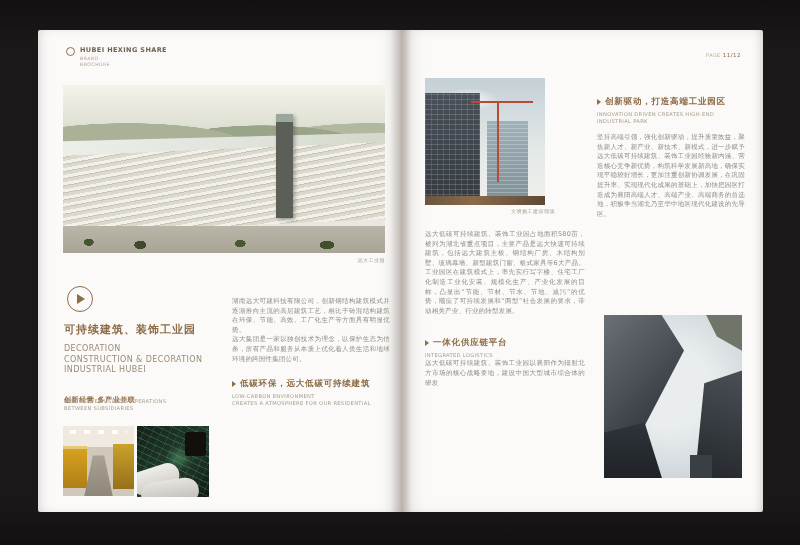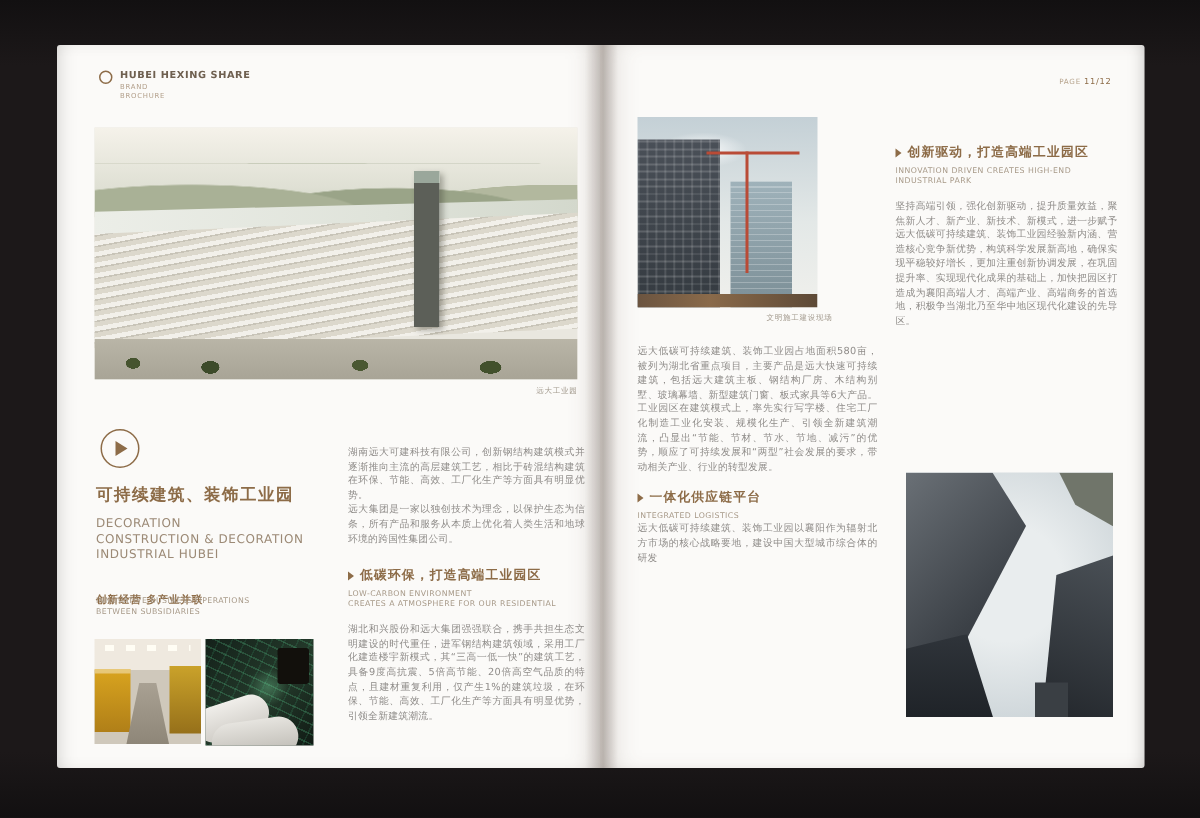--- a/index.html
+++ b/index.html
@@ -147,48 +147,47 @@
         <div class="layer e-chip"></div>
         <div class="layer e-hand1"></div>
         <div class="layer e-hand2"></div>
       </div>
 
       <div class="abs" style="left:194px;top:258px;width:158px;">
         <div class="body-txt" style="margin-top:9px;">湖南远大可建科技有限公司，创新钢结构建筑模式并逐渐推向主流的高层建筑工艺，相比于砖混结构建筑在环保、节能、高效、工厂化生产等方面具有明显优势。</div>
         <div class="body-txt">远大集团是一家以独创技术为理念，以保护生态为信条，所有产品和服务从本质上优化着人类生活和地球环境的跨国性集团公司。</div>
         <div class="sec-head" style="margin-top:14px;">
           <div class="chev"></div>
-          <div class="sec-title">低碳环保，打造高端工业园区</div>
+          <div class="sec-title">低碳环保，远大低碳可持续建筑</div>
         </div>
         <div class="en-tiny" style="margin-top:3px;">
           <div>LOW-CARBON ENVIRONMENT</div>
           <div>CREATES A ATMOSPHERE FOR OUR RESIDENTIAL</div>
         </div>
-        <div class="body-txt" style="margin-top:8px;">湖北和兴股份和远大集团强强联合，携手共担生态文明建设的时代重任，进军钢结构建筑领域，采用工厂化建造楼宇新模式，其“三高一低一快”的建筑工艺，具备9度高抗震、5倍高节能、20倍高空气品质的特点，且建材重复利用，仅产生1%的建筑垃圾，在环保、节能、高效、工厂化生产等方面具有明显优势，引领全新建筑潮流。</div>
       </div>
     </div>
 
     <div class="page page-right">
       <div class="abs pageno" style="right:22px;top:22px;">
         <span class="lab">PAGE</span><span>11/12</span>
       </div>
 
       <div class="photo constr" style="left:25px;top:48px;width:120px;height:127px;">
         <div class="layer c-cloud"></div>
         <div class="layer c-bldg"></div>
         <div class="layer c-glass"></div>
         <div class="layer c-mast"></div>
         <div class="layer c-jib"></div>
         <div class="layer c-ground"></div>
       </div>
       <div class="abs caption" style="left:25px;width:130px;top:178px;text-align:right;">文明施工建设现场</div>
 
       <div class="abs" style="left:25px;top:200px;width:160px;">
-        <div class="body-txt">远大低碳可持续建筑、装饰工业园占地面积580亩，被列为湖北省重点项目，主要产品是远大快速可持续建筑，包括远大建筑主板、钢结构厂房、木结构别墅、玻璃幕墙、新型建筑门窗、板式家具等6大产品。工业园区在建筑模式上，率先实行写字楼、住宅工厂化制造工业化安装、规模化生产、引领全新建筑潮流，凸显出“节能、节材、节水、节地、减污”的优势，顺应了可持续发展和“两型”社会发展的要求，带动相关产业、行业的转型发展。</div>
-        <div class="sec-head" style="margin-top:10px;">
+        <div class="body-txt">远大低碳可持续建筑、装饰工业园占地面积580亩，被列为湖北省重点项目，主要产品是远大快速可持续建筑，包括远大建筑主板、钢结构厂房、木结构别墅、玻璃幕墙、新型建筑门窗、板式家具等6大产品。工业园区在建筑模式上，率先实行写字楼、住宅工厂化制造工业化安装、规模化生产、产业化发展的目标，凸显出“节能、节材、节水、节地、减污”的优势，顺应了可持续发展和“两型”社会发展的要求，带动相关产业、行业的转型发展。</div>
+        <div class="sec-head" style="margin-top:21px;">
           <div class="chev"></div>
           <div class="sec-title">一体化供应链平台</div>
         </div>
         <div class="en-tiny" style="margin-top:3px;">INTEGRATED LOGISTICS</div>
         <div class="body-txt">远大低碳可持续建筑、装饰工业园以襄阳作为辐射北方市场的核心战略要地，建设中国大型城市综合体的研发</div>
       </div>
 
       <div class="abs" style="left:197px;top:52px;width:148px;">
         <div class="sec-head" style="margin-top:14px;">
           <div class="chev"></div>

